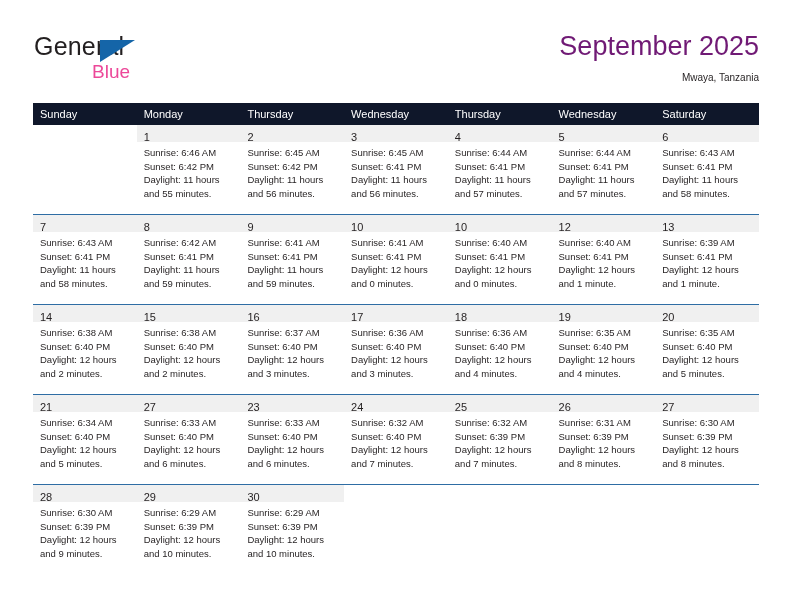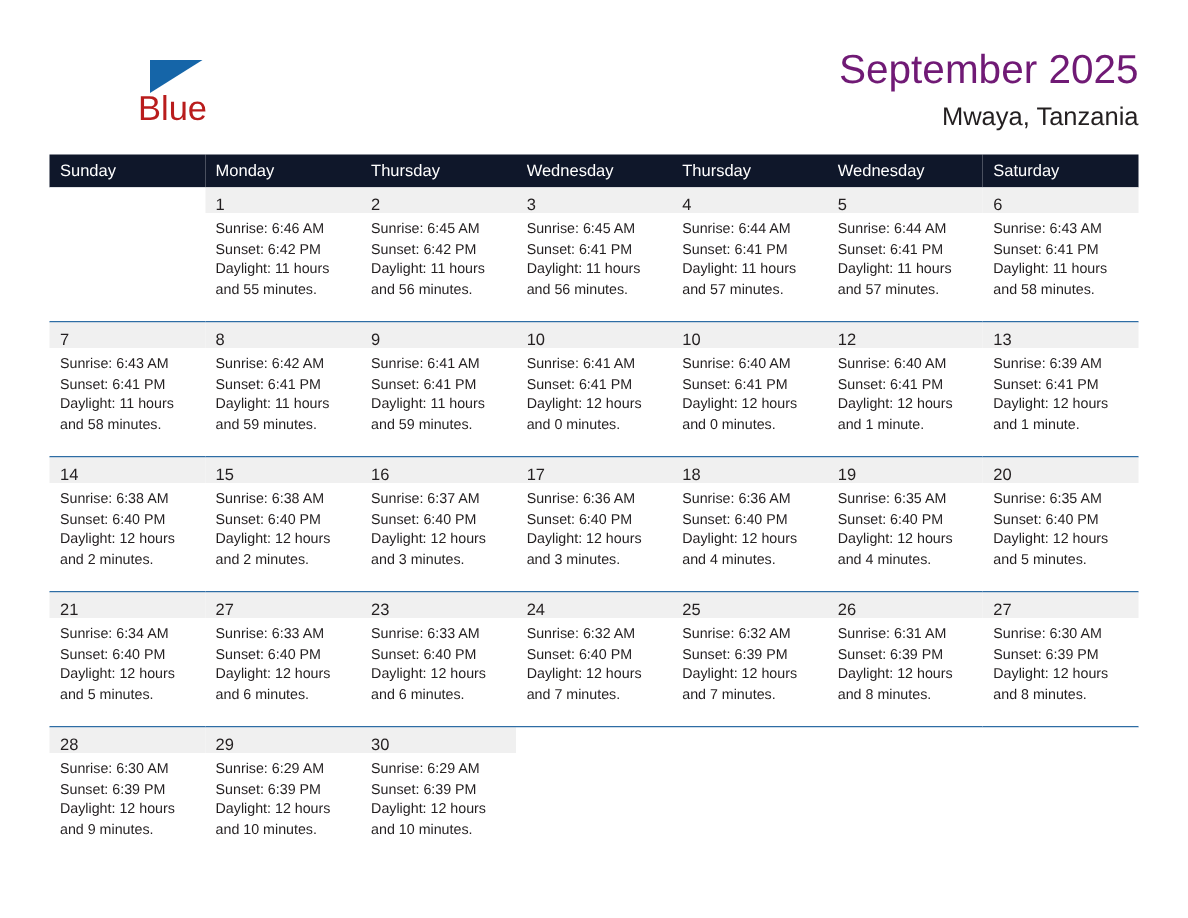--- a/index.html
+++ b/index.html
@@ -52,40 +52,40 @@
     top: 8px;
     width: 0;
     height: 0;
     border-left: 35px solid #1565a8;
     border-bottom: 22px solid transparent;
   }
   .logo-blue {
     position: absolute;
     left: 58px;
     top: 26px;
-    font-size: 23px;
-    color: #b91c1c;
+    font-size: 19px;
+    color: #ec4899;
     font-family: "Liberation Sans", sans-serif;
     line-height: 28px;
   }
 
   .title-block {
     position: absolute;
     right: 33px;
     top: 30px;
     text-align: right;
   }
   .cal-title {
     font-size: 27px;
     color: #701a75;
     line-height: 32px;
     white-space: nowrap;
   }
   .cal-subtitle {
-    font-size: 17px;
+    font-size: 10px;
     color: #231f20;
     line-height: 20px;
     margin-top: 6px;
     white-space: nowrap;
   }
 
   
   .calendar {
     position: absolute;
     left: 33px;
@@ -147,20 +147,21 @@
   }
 </style>
 </head>
 <body>
 
 <div class="page">
 
   <div class="header">
 
     <div class="logo">
+      <span class="logo-general">General</span>
       <span class="logo-triangle"></span>
       <span class="logo-blue">Blue</span>
     </div>
 
     <div class="title-block">
       <div class="cal-title">September 2025</div>
       <div class="cal-subtitle">Mwaya, Tanzania</div>
     </div>
 
   </div>

